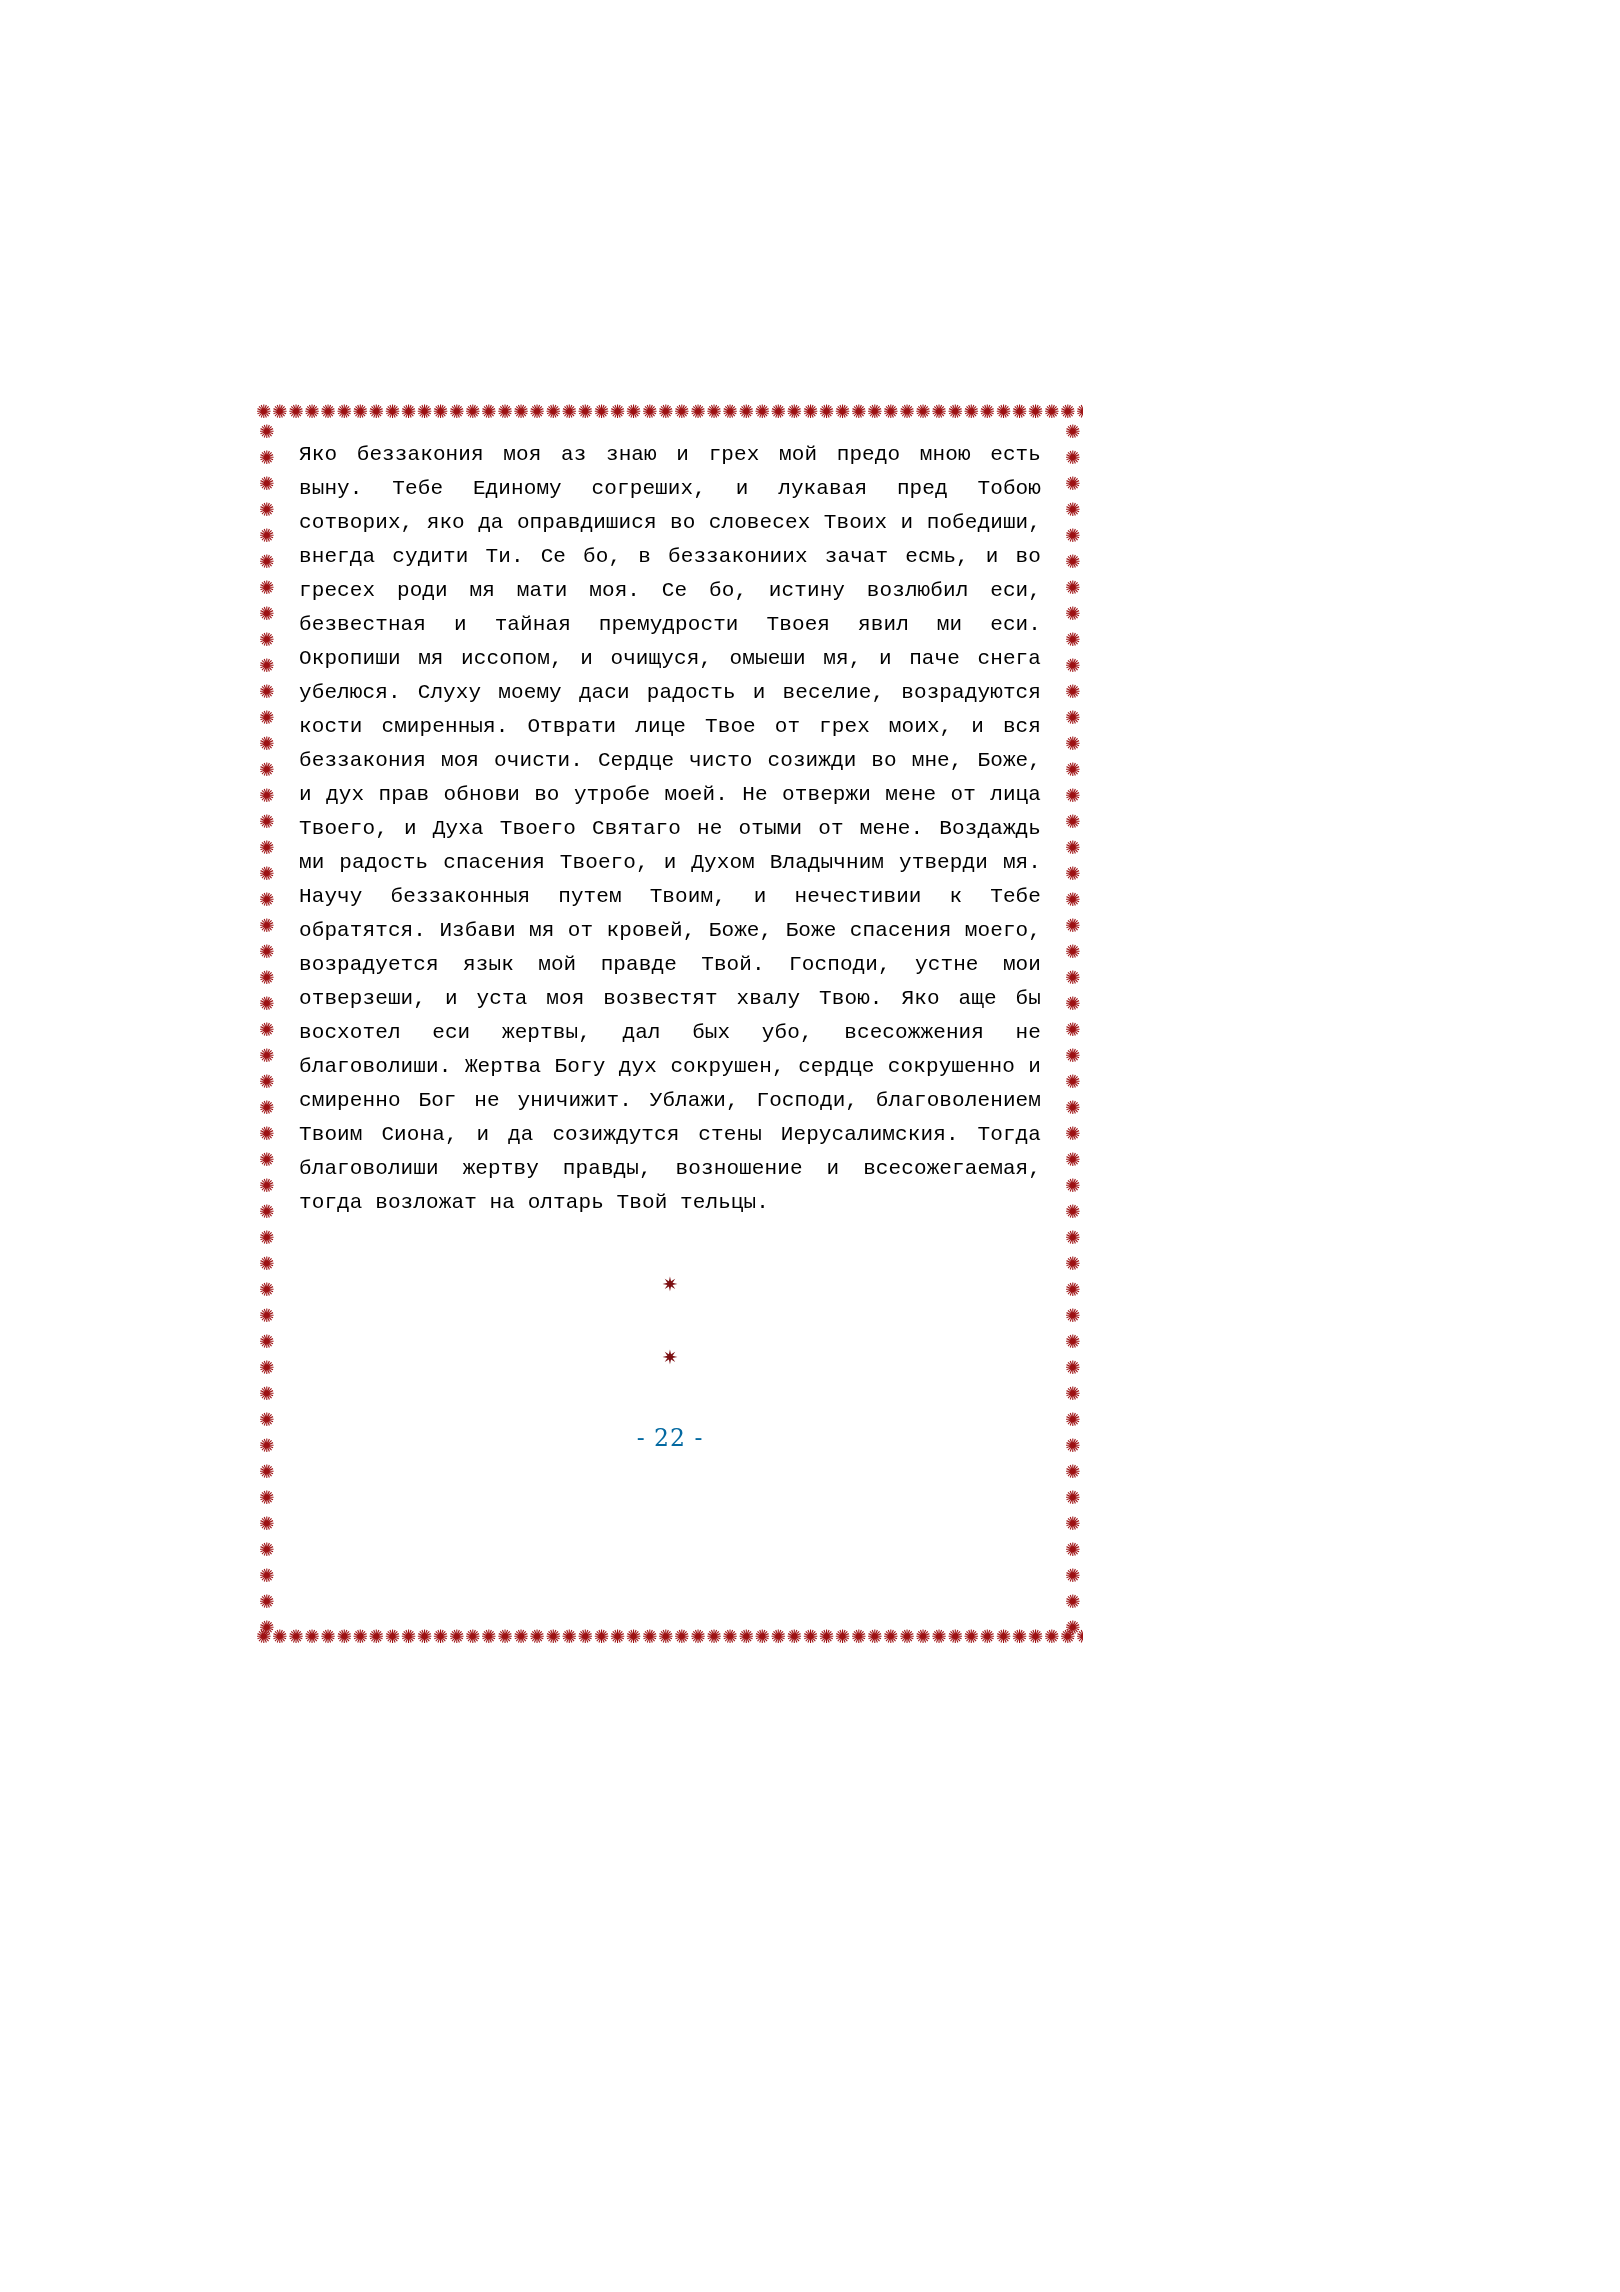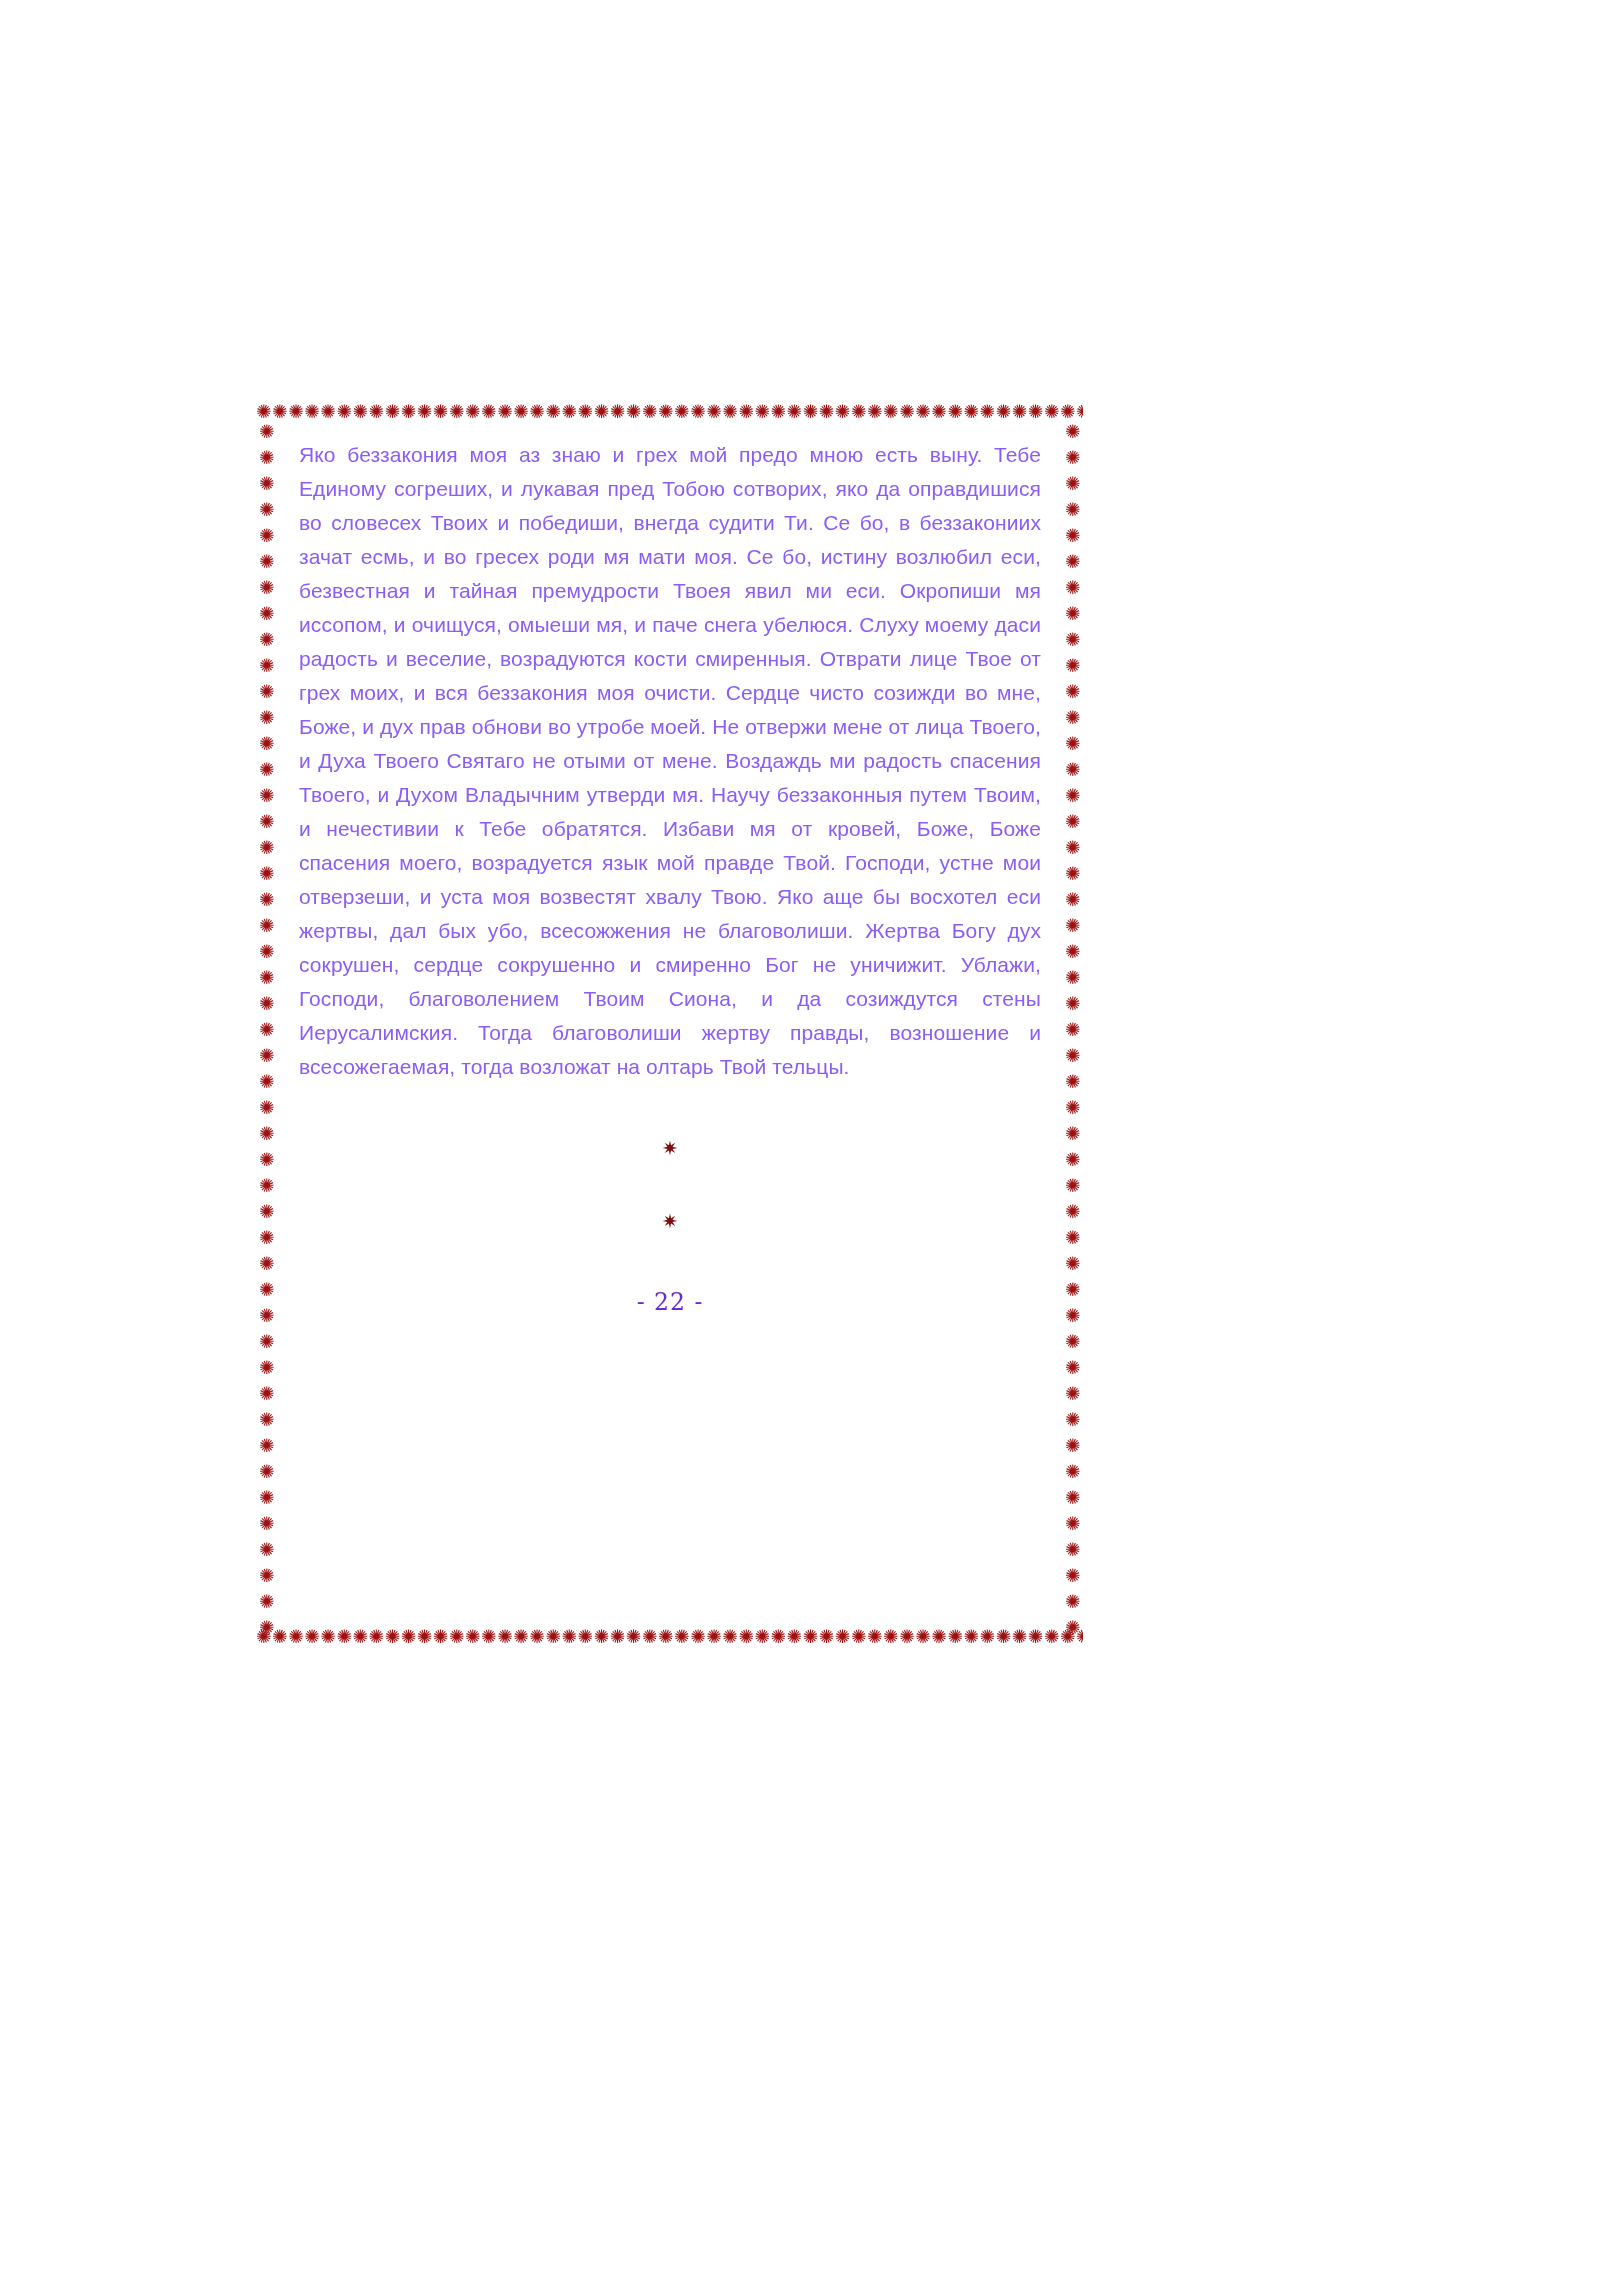--- a/index.html
+++ b/index.html
@@ -70,24 +70,24 @@
 
   .content {
     position: absolute;
     left: 299px;
     top: 438px;
     width: 742px;
     height: 1176px;
   }
 
   .psalm {
-    font-family: Liberation Sans, sans-serif;
+    font-family: Liberation Mono, monospace;
     font-size: 21px;
     line-height: 34px;
-    color: #8b5cf6;
+    color: #000000;
     text-align: justify;
     text-justify: inter-word;
     margin: 0;
     letter-spacing: 0.1px;
   }
 
   .star-sep {
     text-align: center;
     color: #7b0f12;
     font-family: "DejaVu Sans", sans-serif;
@@ -109,21 +109,21 @@
     font-size: 26.5px;
     color: #8d1114;
     font-weight: 600;
   }
 
   .page-number {
     margin-top: 57px;
     text-align: center;
     font-family: "DejaVu Serif", serif;
     font-size: 23.5px;
-    color: #6d28d9;
+    color: #0369a1;
     letter-spacing: 1px;
   }
 </style>
 </head>
 <body>
 
 <div class="page">
 
   <div class="frame">
     <div class="frame-row top">✺✺✺✺✺✺✺✺✺✺✺✺✺✺✺✺✺✺✺✺✺✺✺✺✺✺✺✺✺✺✺✺✺✺✺✺✺✺✺✺✺✺✺✺✺✺✺✺✺✺✺✺✺✺✺✺✺✺✺✺✺✺✺✺✺✺✺✺✺✺</div>

